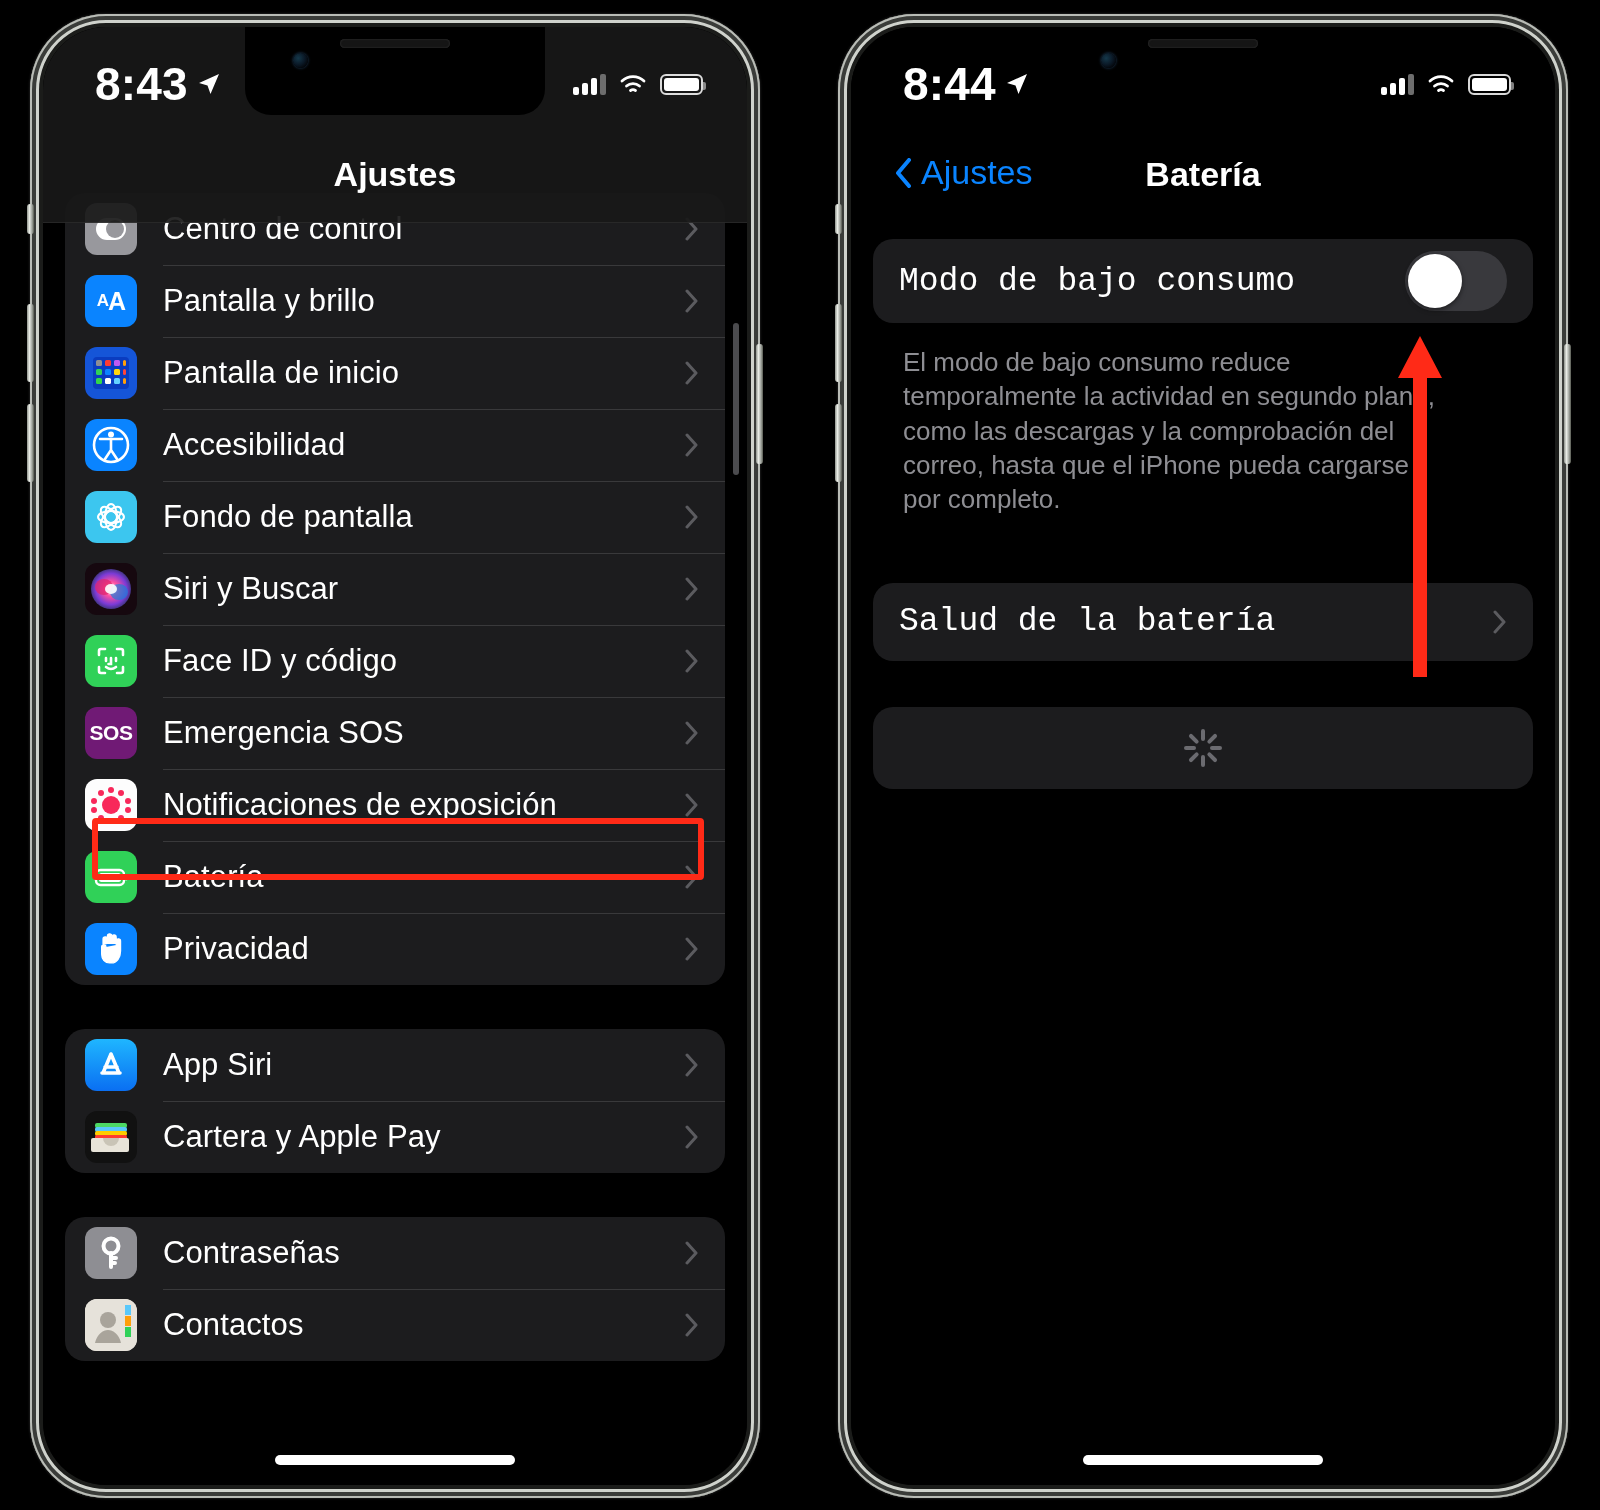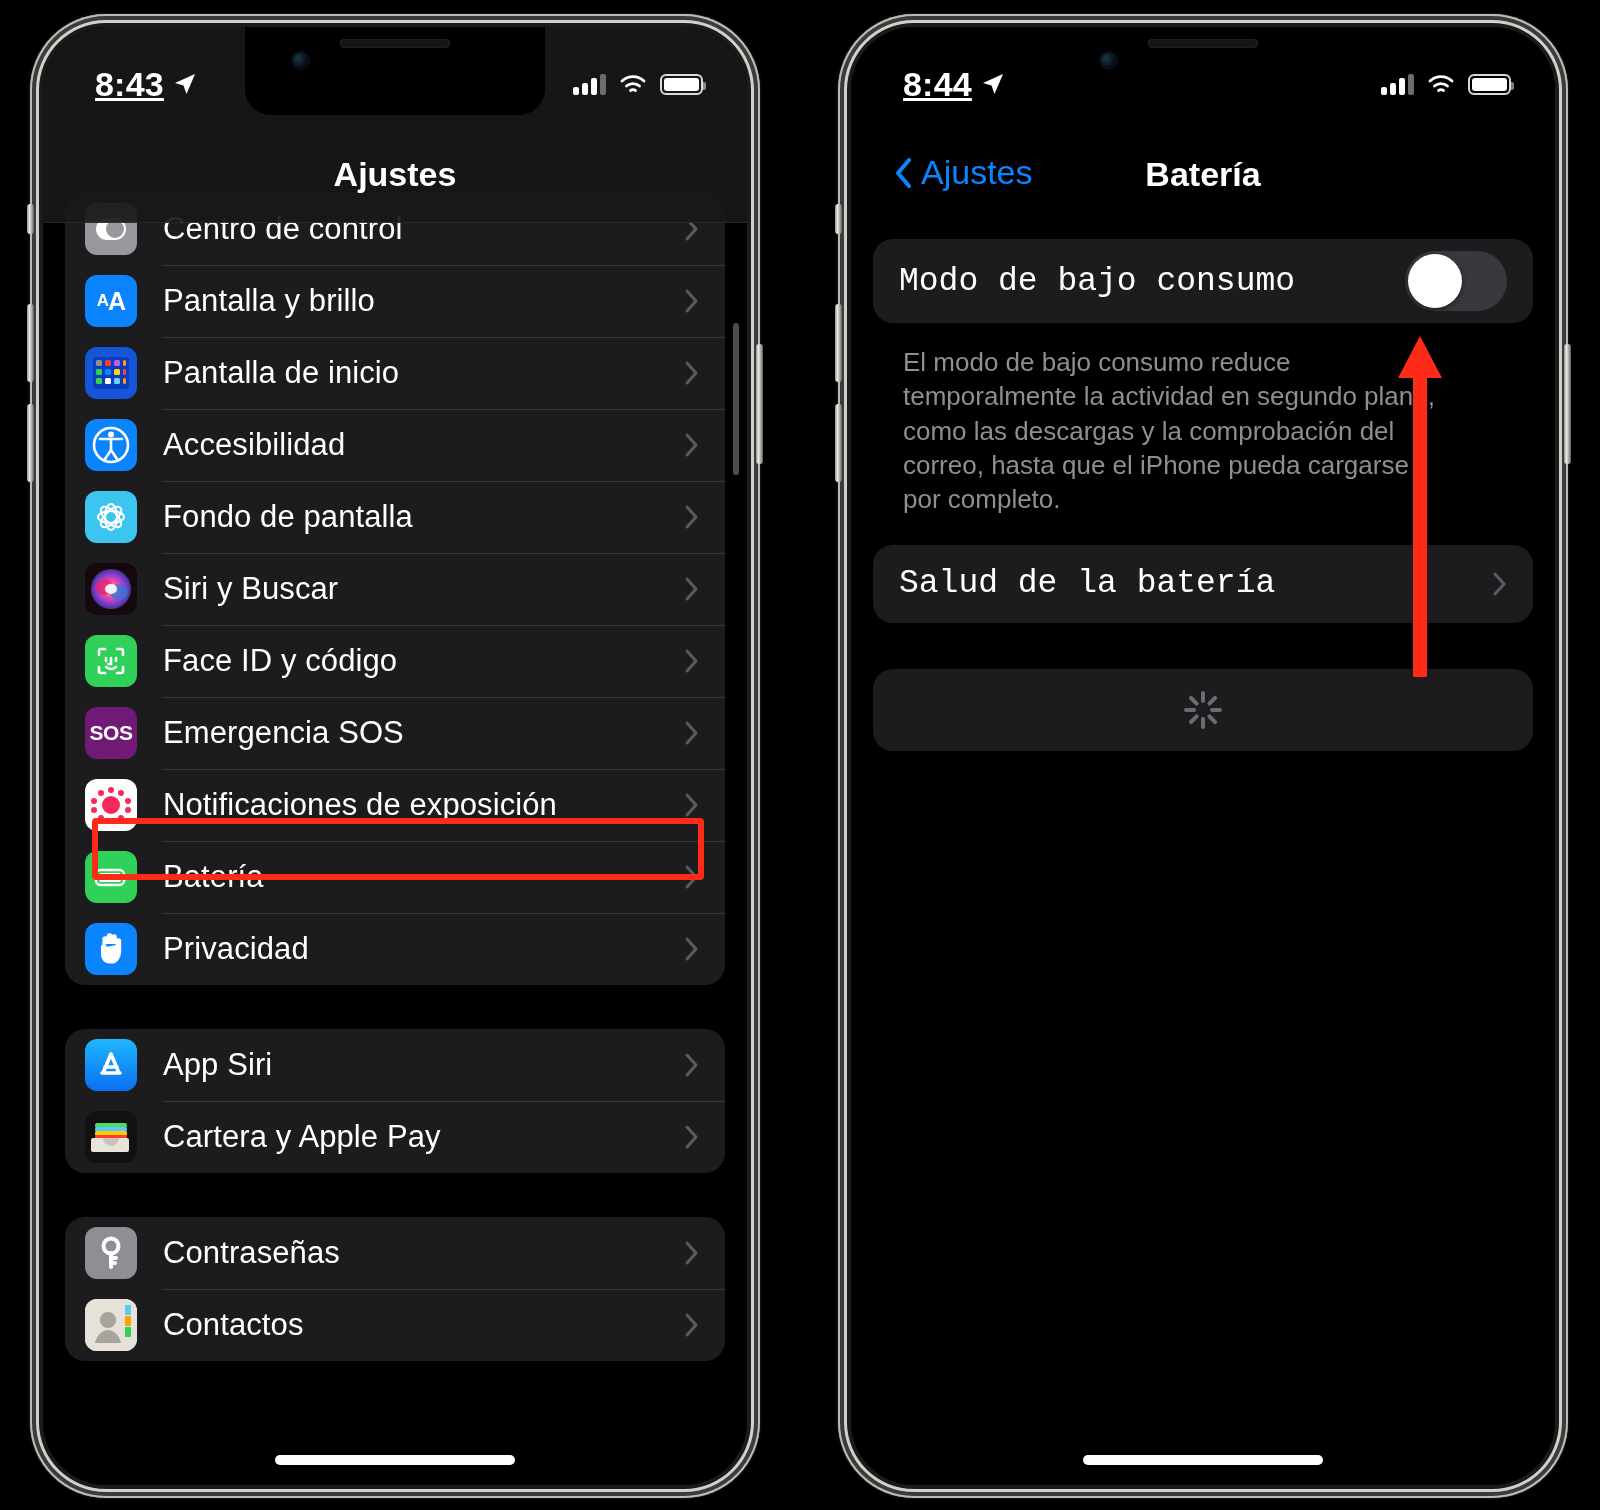--- a/index.html
+++ b/index.html
@@ -60,21 +60,21 @@
   }
 
   
   .statusbar {
     position: absolute; top: 0; left: 0; right: 0; height: 88px;
     display: flex; align-items: center; justify-content: space-between;
     padding: 26px 44px 0 52px; z-index: 45;
     color: #fff;
   }
   .sb-left { display: flex; align-items: center; gap: 9px; }
-  .sb-time { font-size: 34px; font-weight: 600; letter-spacing: .2px; text-decoration: underline; }
+  .sb-time { font-size: 46px; font-weight: 600; letter-spacing: .2px; }
   .sb-right { display: flex; align-items: center; gap: 13px; }
   .loc-arrow { width: 24px; height: 24px; }
   .sig { display: flex; align-items: flex-end; gap: 3px; height: 21px; }
   .sig i { width: 6px; background: #fff; border-radius: 2px; display: block; }
   .sig i:nth-child(1){ height: 8px; }
   .sig i:nth-child(2){ height: 12px; }
   .sig i:nth-child(3){ height: 17px; }
   .sig i:nth-child(4){ height: 21px; background: #6d6d6d; }
   .batt { position: relative; width: 43px; height: 21px; border: 2px solid rgba(255,255,255,.85); border-radius: 6px; }
   .batt::after { content:""; position: absolute; right: -5px; top: 6px; width: 3px; height: 8px; background: rgba(255,255,255,.5); border-radius: 0 2px 2px 0; }
@@ -511,21 +511,21 @@
           <div class="toggle-row">
             <span class="toggle-label">Modo de bajo consumo</span>
             <span class="switch">
               <span class="knob"></span>
             </span>
           </div>
         </div>
 
         <div class="footnote">El modo de bajo consumo reduce temporalmente la actividad en segundo plano, como las descargas y la comprobación del correo, hasta que el iPhone pueda cargarse por completo.</div>
 
-        <div class="r-card" style="margin-top:28px;">
+        <div class="r-card" style="margin-top:66px;">
           <div class="nav-row">
             <span class="lbl">Salud de la batería</span>
             <svg class="chev" viewBox="0 0 14 24">
                 <path d="M2 2 L11 12 L2 22" fill="none" stroke="#5b5b5f" stroke-width="3" stroke-linecap="round" stroke-linejoin="round"></path>
               </svg>
           </div>
         </div>
 
         <div class="r-card spinner-card" style="margin-top:46px;">
           <span class="spinner">

